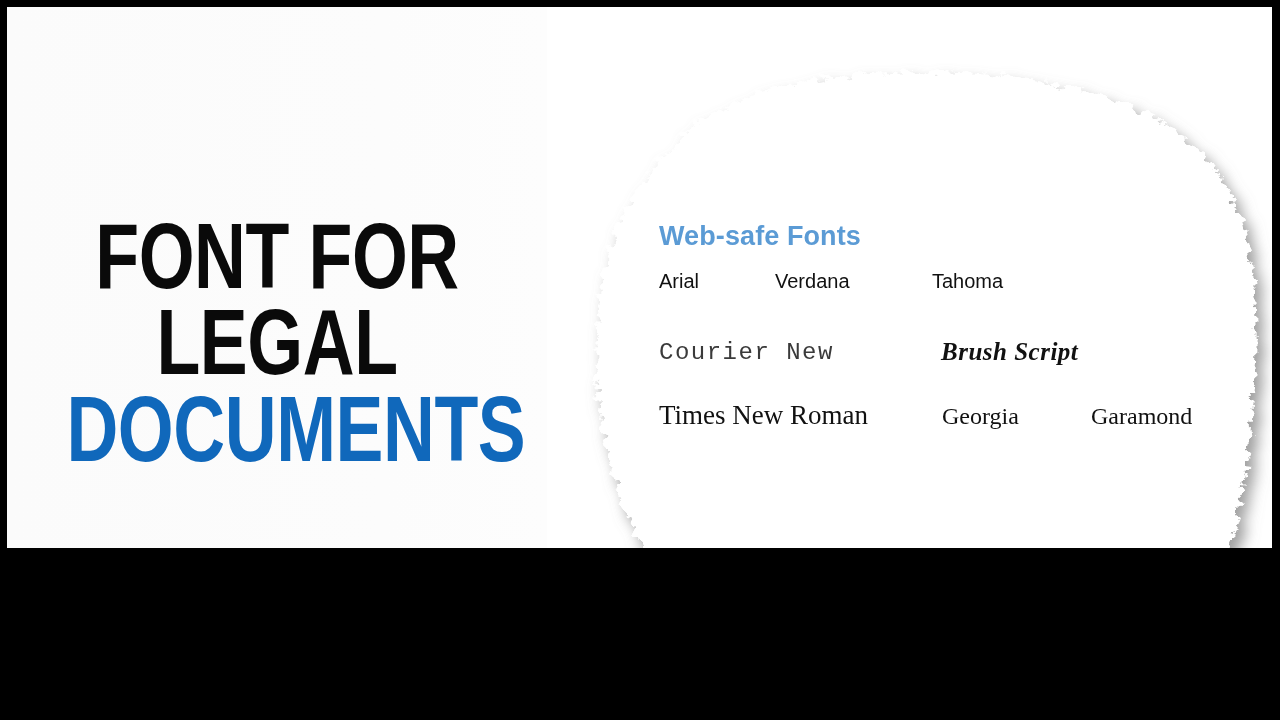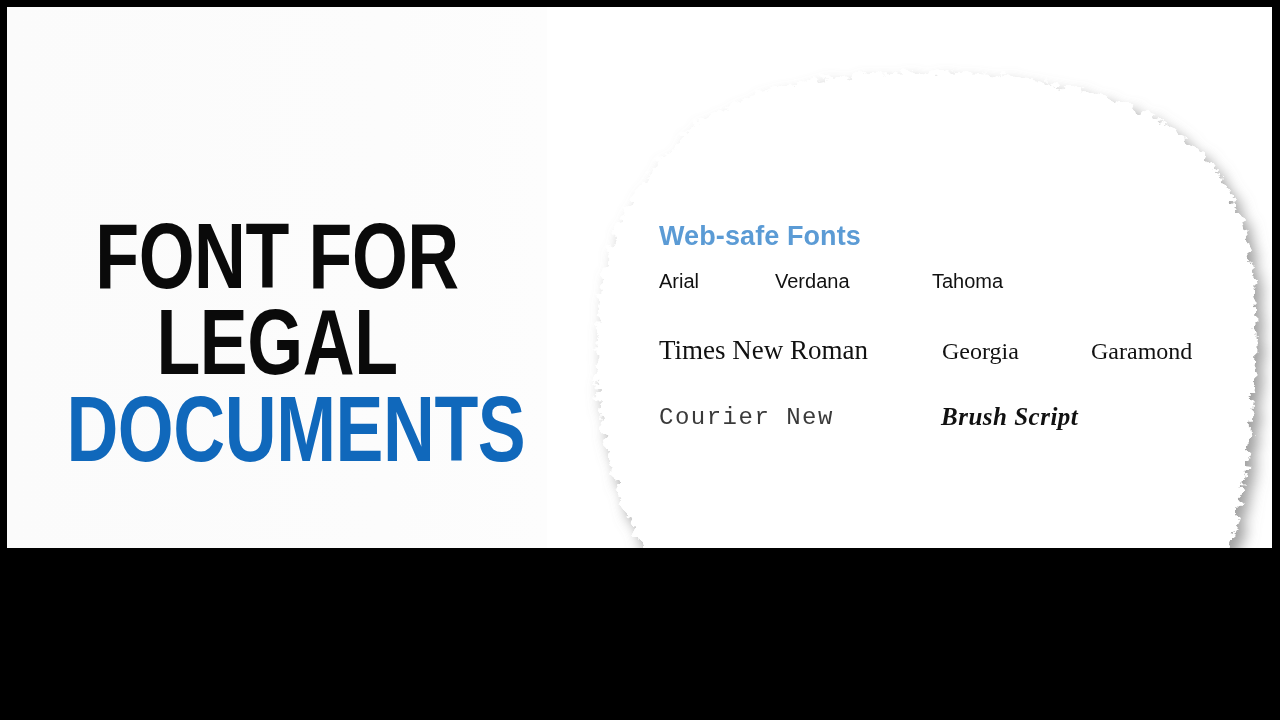--- a/index.html
+++ b/index.html
@@ -186,26 +186,26 @@
 
       <div id="samples-heading">Web-safe Fonts</div>
 
       <div class="sample-row">
         <span class="sample f-sans" style="left:0px">Arial</span>
         <span class="sample f-sans" style="left:116px">Verdana</span>
         <span class="sample f-sans" style="left:273px">Tahoma</span>
       </div>
 
       <div class="sample-row" style="margin-top:11px">
+        <span class="sample f-mono" style="left:0px;top:4px">Courier New</span>
+        <span class="sample f-script" style="left:282px;top:3px">Brush Script</span>
+      </div>
+
+      <div class="sample-row" style="margin-top:11px">
         <span class="sample f-serif" style="left:0px">Times New Roman</span>
         <span class="sample f-serif-sm" style="left:283px;top:3px">Georgia</span>
         <span class="sample f-serif-sm" style="left:432px;top:3px">Garamond</span>
       </div>
 
-      <div class="sample-row" style="margin-top:11px">
-        <span class="sample f-mono" style="left:0px;top:4px">Courier New</span>
-        <span class="sample f-script" style="left:282px;top:3px">Brush Script</span>
-      </div>
-
     </div>
 
   </div>
 </div>
 
 </body></html>

